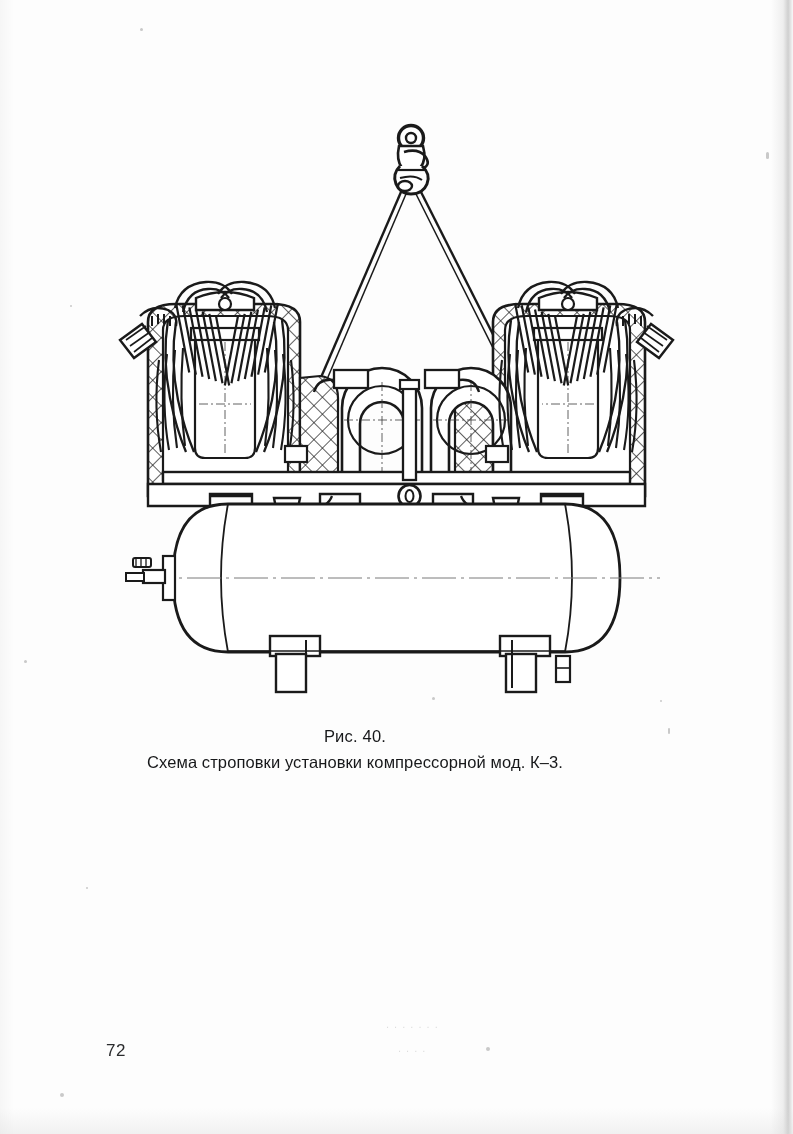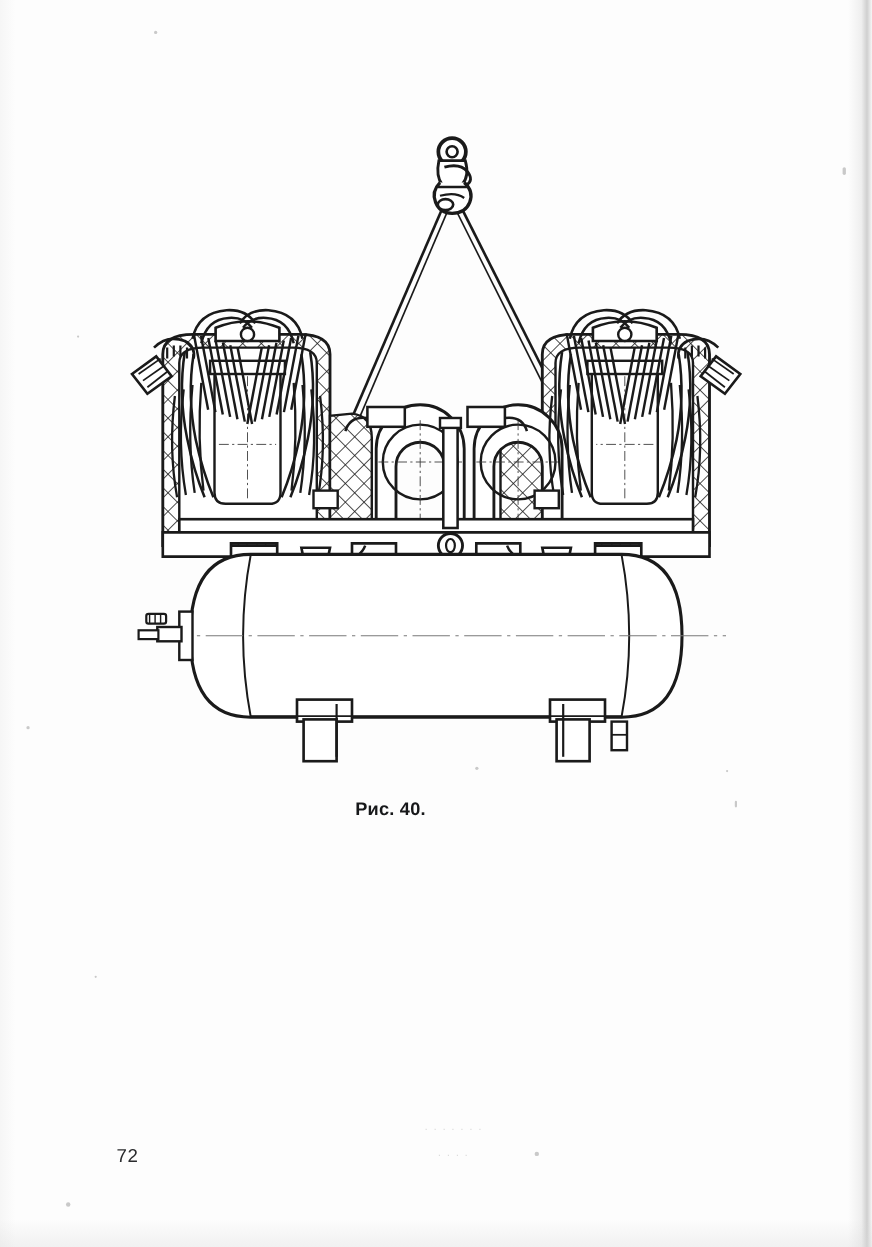--- a/index.html
+++ b/index.html
@@ -60,21 +60,21 @@
     height: 600px;
   }
   .figure-wrap svg { display: block; }
 
   .caption {
     position: absolute;
     left: 0;
     width: 710px;
     text-align: center;
     color: #17181a;
-    font-weight: bold;
+    font-weight: normal;
   }
   .caption-line1 {
     top: 727px;
     font-size: 16.5px;
     letter-spacing: 0.2px;
   }
   .caption-line2 {
     top: 753px;
     font-size: 16.5px;
     letter-spacing: 0.1px;
@@ -366,16 +366,17 @@
           <line x1="556" y1="560" x2="570" y2="560" stroke="#1a1a1a" stroke-width="1.6"></line>
         </g>
 
         <line x1="228" y1="543" x2="565" y2="543" stroke="#1a1a1a" stroke-width="1.6"></line>
       </g>
 
     </svg>
   </div>
 
   <div class="caption caption-line1">Рис. 40.</div>
+  <div class="caption caption-line2">Схема строповки установки компрессорной мод. К–3.</div>
 
   <div class="page-number">72</div>
 
 </div>
 
 </body></html>

